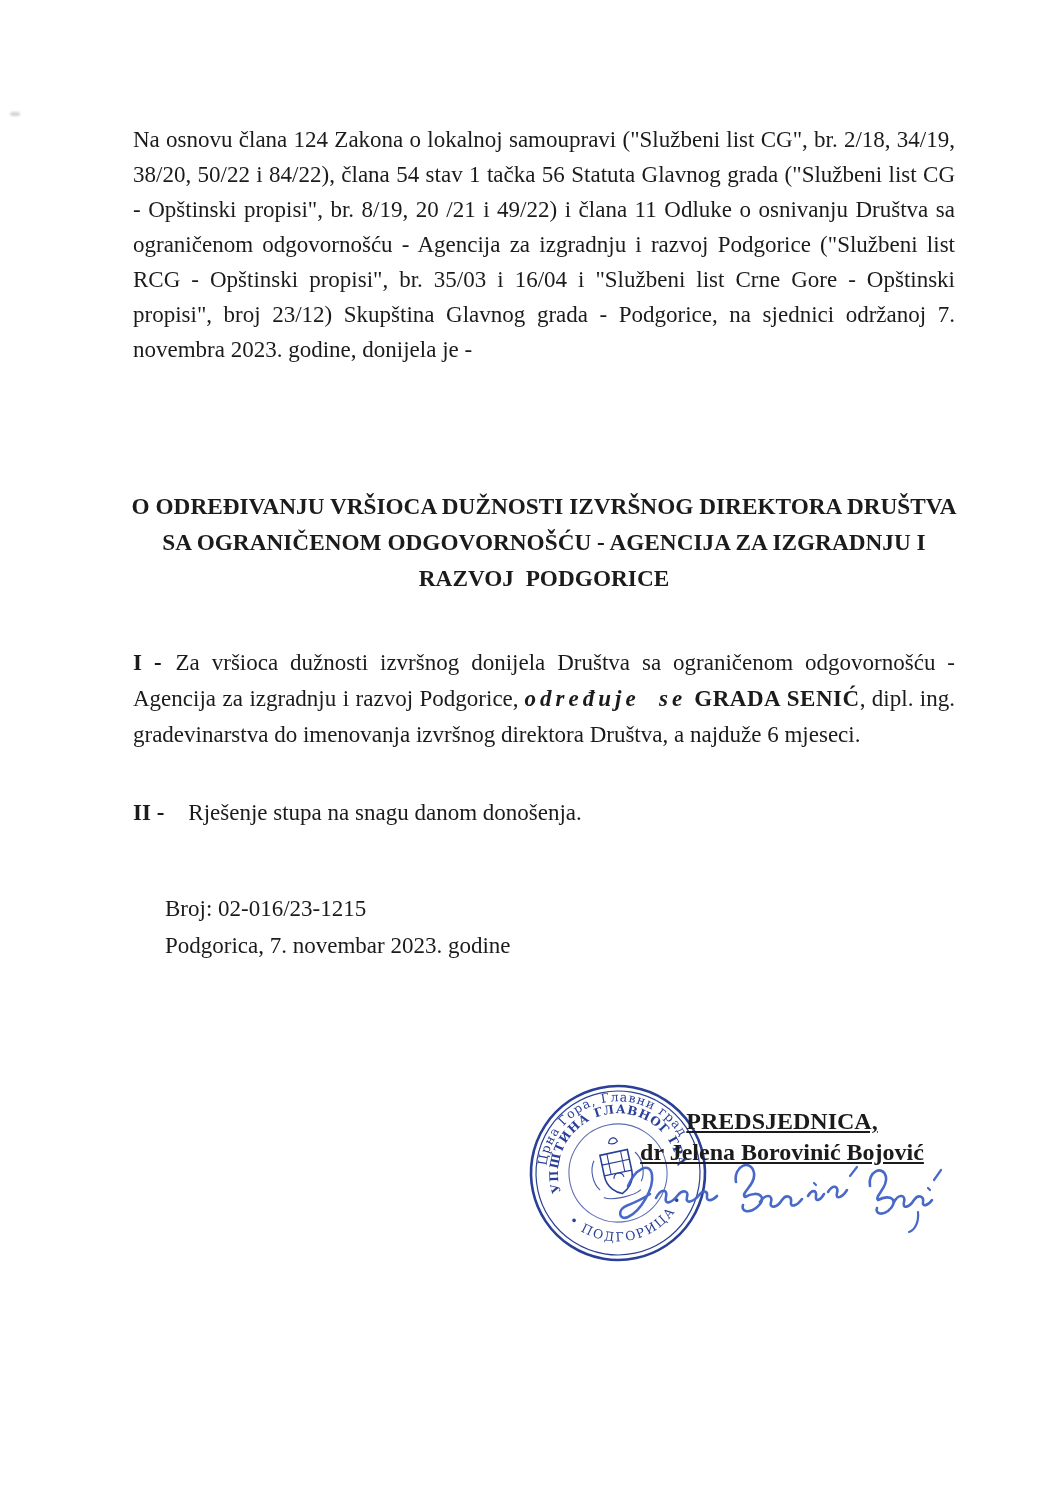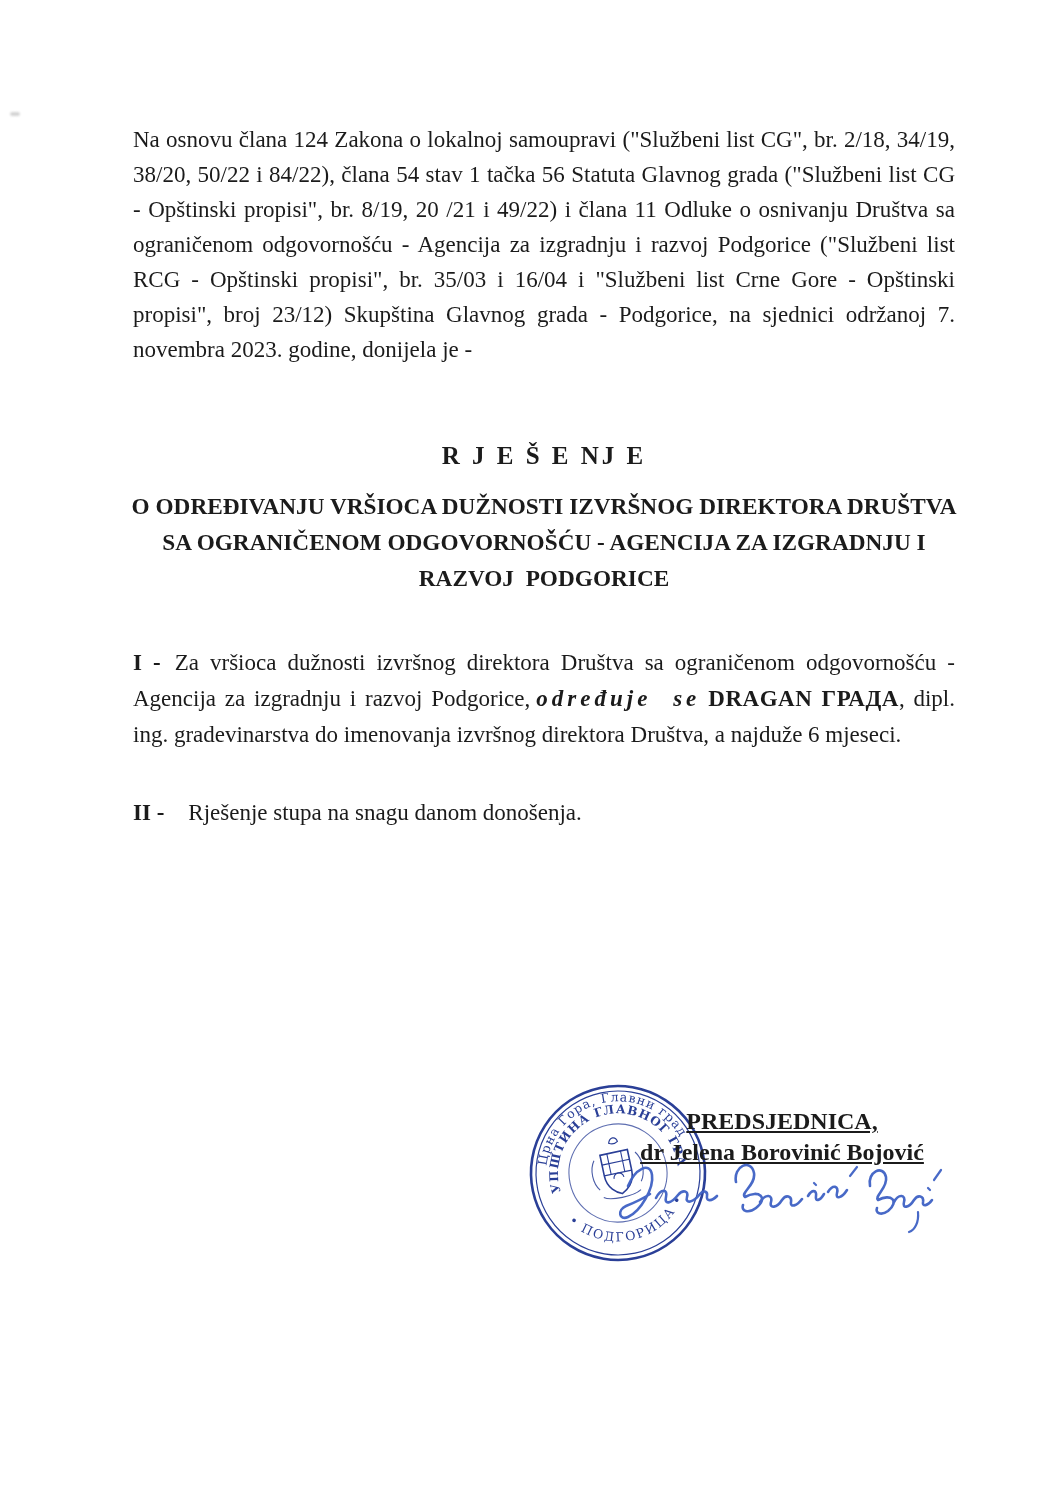--- a/index.html
+++ b/index.html
@@ -26,37 +26,38 @@
 </style>
 </head>
 <body>
 
 <div class="page">
 
   <div class="block artifact" style="left:10px;top:112px;"></div>
 
   <div class="block para" style="left:133px;top:122px;width:822px;">Na osnovu člana 124 Zakona o lokalnoj samoupravi ("Službeni list CG", br. 2/18, 34/19, 38/20, 50/22 i 84/22), člana 54 stav 1 tačka 56 Statuta Glavnog grada ("Službeni list CG - Opštinski propisi", br. 8/19, 20 /21 i 49/22) i člana 11 Odluke o osnivanju Društva sa ograničenom odgovornošću - Agencija za izgradnju i razvoj Podgorice ("Službeni list RCG - Opštinski propisi", br. 35/03 i 16/04 i "Službeni list Crne Gore - Opštinski propisi", broj 23/12) Skupština Glavnog grada - Podgorice, na sjednici održanoj 7. novembra 2023. godine, donijela je -</div>
 
-  <div class="block center doc-title" style="left:133px;top:442px;width:822px;">R J E Š E NJ E</div>
 
   <div class="block center doc-subtitle" style="left:118px;top:488px;width:852px;">
     <div>O ODREĐIVANJU VRŠIOCA DUŽNOSTI IZVRŠNOG DIREKTORA DRUŠTVA</div>
     <div>SA OGRANIČENOM ODGOVORNOŠĆU - AGENCIJA ZA IZGRADNJU I</div>
     <div class="ws">RAZVOJ  PODGORICE</div>
   </div>
 
   <div class="block para2" style="left:133px;top:645px;width:822px;">
-    <span class="marker">I -</span><span>Za vršioca dužnosti izvršnog direktora Društva sa ograničenom odgovornošću - Agencija za izgradnju i razvoj Podgorice,</span><span class="emph">određuje se</span><span class="name-bold">DRAGAN ГРАДА</span><span>, dipl. ing. gradevinarstva do imenovanja izvršnog direktora Društva, a najduže 6 mjeseci.</span>
+    <span class="marker">I -</span><span>Za vršioca dužnosti izvršnog donijela Društva sa ograničenom odgovornošću - Agencija za izgradnju i razvoj Podgorice,</span><span class="emph">određuje se</span><span class="name-bold">GRADA SENIĆ</span><span>, dipl. ing. gradevinarstva do imenovanja izvršnog direktora Društva, a najduže 6 mjeseci.</span>
   </div>
 
   <div class="block para2" style="left:133px;top:795px;width:822px;">
     <span class="marker" style="margin-right:24px;">II -</span><span>Rješenje stupa na snagu danom donošenja.</span>
   </div>
 
   <div class="block" style="left:165px;top:890px;width:600px;">
+    <div class="meta-line">Broj: 02-016/23-1215</div>
+    <div class="meta-line">Podgorica, 7. novembar 2023. godine</div>
   </div>
 
 
   <div class="block stamp-wrap" style="left:527px;top:1082px;width:182px;height:182px;">
     <svg width="182" height="182" viewBox="0 0 182 182">
       <g fill="none" stroke="#2a3f97">
         <circle cx="91" cy="91" r="87" stroke-width="2.6"></circle>
         <circle cx="91" cy="91" r="82" stroke-width="1.2"></circle>
         <circle cx="91" cy="91" r="49" stroke-width="1.1" opacity="0.75"></circle>
       </g>

